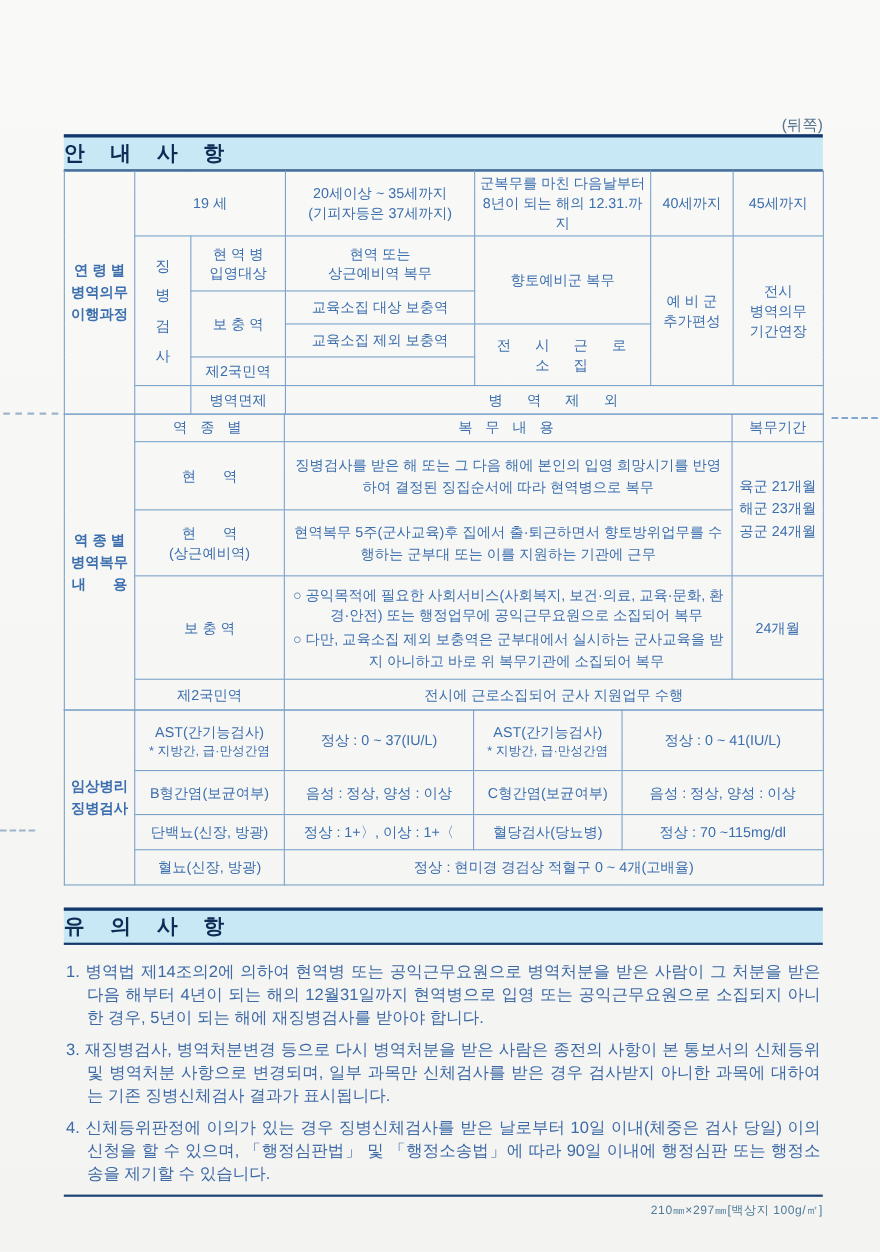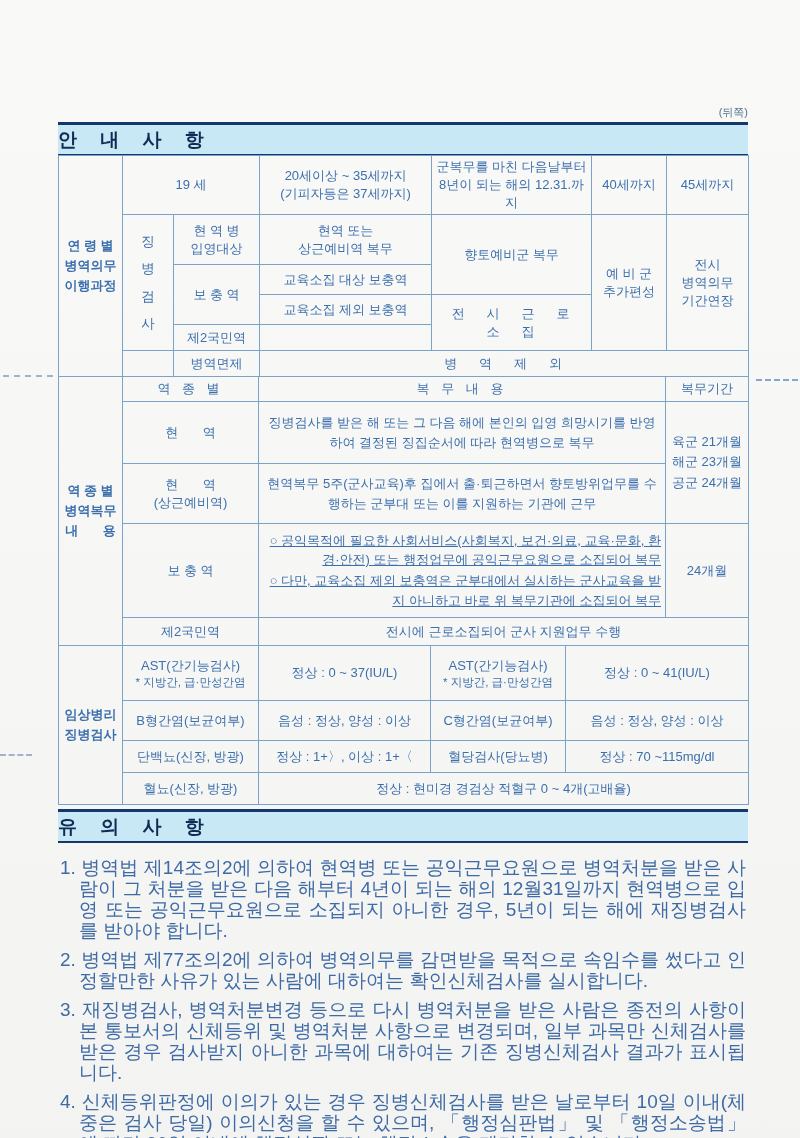--- a/index.html
+++ b/index.html
@@ -8,21 +8,21 @@
     background:#f7f7f5;
     font-family:"Liberation Sans","DejaVu Sans",sans-serif;
     position:relative;
     color:#3c6fae;
   }
   .page{position:absolute;inset:0;background:linear-gradient(180deg,#f9f9f7 0%,#f6f6f4 60%,#f3f3f1 100%);}
   
   .dochead{position:absolute;left:60px;top:51px;display:flex;align-items:center;gap:10px;}
   .sq{width:11px;height:11px;background:#2b7ac1;display:inline-block;}
   .dochead .t{font-size:12.5px;color:#4d6f92;letter-spacing:1px;}
-  .backside{position:absolute;right:52px;top:105px;font-size:11px;color:#55738e;}
+  .backside{position:absolute;right:52px;top:105px;font-size:14px;color:#55738e;}
   
   .content{position:absolute;left:58px;top:122px;width:690px;}
   .bar{
     height:29px;line-height:29px;
     background:#c7e8f4;
     border-top:3px solid #14386b;
     border-bottom:2px solid #14386b;
     font-size:19px;font-weight:bold;color:#0e2c55;
     letter-spacing:9px;
   }
@@ -34,27 +34,27 @@
     padding:2px 4px;box-sizing:border-box;
     overflow:hidden;
   }
   td.seclabel{color:#2a6cb5;font-weight:bold;font-size:13.5px;line-height:1.55;padding:0 2px;}
   td.vert div{line-height:1.0;padding:7px 0;font-size:13.5px;}
   td.desc{text-align:justify;padding:4px 10px;line-height:1.5;}
   td.left{text-align:left;padding-left:10px;}
   .wide{word-spacing:1.6em;}
   .wide2{word-spacing:1.1em;letter-spacing:2px;}
   .sub{font-size:11.5px;}
-  .bullet{padding-left:15px;text-indent:-15px;text-align:right;line-height:1.52;margin:1px 0;text-decoration:underline;}
+  .bullet{padding-left:15px;text-indent:-15px;text-align:center;line-height:1.52;margin:1px 0;}
   .period div{line-height:1.55;}
   td.headcell{letter-spacing:4px;}
   
   .notes{margin-top:14px;padding:0 2px;}
   .note{
-    margin:0 0 8px 0;font-size:19px;line-height:21px;color:#3e6aa6;
+    margin:0 0 8px 0;font-size:15px;line-height:21px;color:#3e6aa6;
     padding-left:19px;text-indent:-19px;text-align:justify;
   }
   .botrule{margin-top:7px;border-top:2px solid #1d4372;}
   .footer{margin-top:5px;text-align:right;font-size:11px;color:#4f7b99;letter-spacing:0.5px;}
   
   .mark{position:absolute;border-top:2px dashed #9db4ca;}
   .mark.m1{left:3px;top:375px;width:50px;}
   .mark.m2{right:2px;top:379px;width:42px;border-color:#85a7cd;}
   .mark.m3{left:0px;top:754px;width:32px;}
 </style>
@@ -234,25 +234,24 @@
         <td>혈당검사(당뇨병)</td>
         <td class="left">정상 : 70 ~115mg/dl</td>
       </tr>
       <tr style="height:32px;">
         <td>혈뇨(신장, 방광)</td>
         <td colspan="3" class="left">정상 : 현미경 경검상 적혈구 0 ~ 4개(고배율)</td>
       </tr>
     </tbody>
       </table>
 
-    <div class="bar" style="margin-top:4px;">유 의 사 항</div>
+    <div class="bar" style="margin-top:20px;">유 의 사 항</div>
 
     <div class="notes">
       <p class="note">1. 병역법 제14조의2에 의하여 현역병 또는 공익근무요원으로 병역처분을 받은 사람이 그 처분을 받은 다음 해부터 4년이 되는 해의 12월31일까지 현역병으로 입영 또는 공익근무요원으로 소집되지 아니한 경우, 5년이 되는 해에 재징병검사를 받아야 합니다.</p>
-      <p class="note">2. 병역법 제77조의2에 의하여 병역의무를 감면받을 목적으로 속임수를 썼다고 인정할만한 사유가 있는 사람에 대하여는 확인신체검사를 실시합니다.</p>
       <p class="note">3. 재징병검사, 병역처분변경 등으로 다시 병역처분을 받은 사람은 종전의 사항이 본 통보서의 신체등위 및 병역처분 사항으로 변경되며, 일부 과목만 신체검사를 받은 경우 검사받지 아니한 과목에 대하여는 기존 징병신체검사 결과가 표시됩니다.</p>
       <p class="note">4. 신체등위판정에 이의가 있는 경우 징병신체검사를 받은 날로부터 10일 이내(체중은 검사 당일) 이의신청을 할 수 있으며, 「행정심판법」 및 「행정소송법」에 따라 90일 이내에 행정심판 또는 행정소송을 제기할 수 있습니다.</p>
     </div>
 
     <div class="botrule"></div>
     <div class="footer">210㎜×297㎜[백상지 100g/㎡]</div>
 
   </div>
 </div>
 

